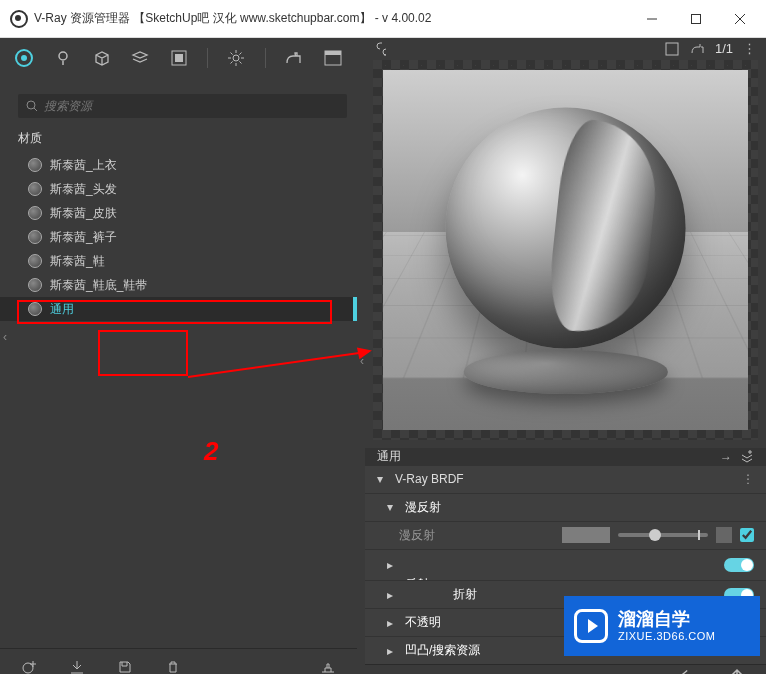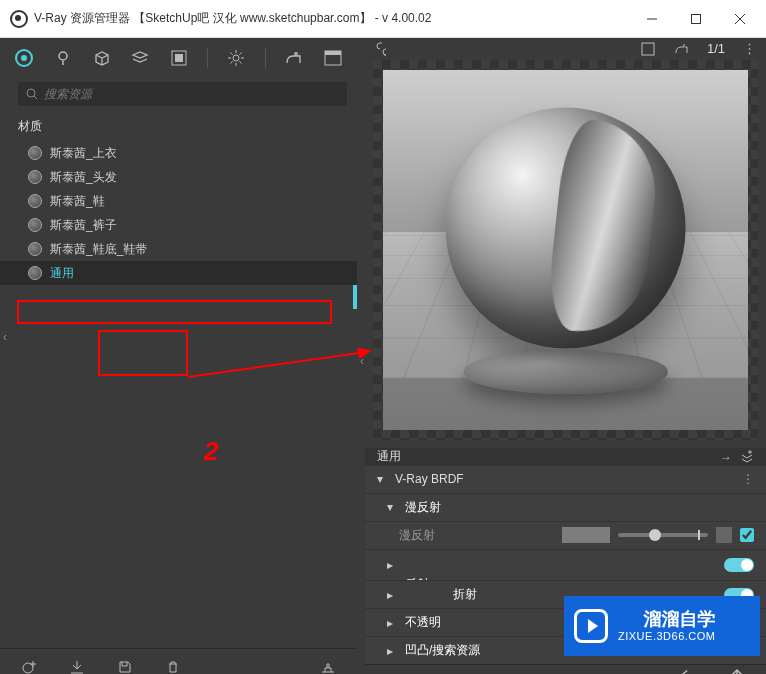--- a/index.html
+++ b/index.html
@@ -15,21 +15,21 @@
     
     .main-area { display: flex; height: calc(100% - 28px); background: #3a3a3a; }
     
     
     .left-panel { width: 357px; background: #3a3a3a; display: flex; flex-direction: column; }
     .toolbar-top { height: 40px; background: #3a3a3a; display: flex; align-items: center; padding: 0 14px; gap: 18px; }
     .tool-icon { width: 22px; height: 22px; display: flex; align-items: center; justify-content: center; cursor: pointer; color: #bbb; }
     .tool-icon.active { color: #4ed0e0; }
     .tool-sep { width: 1px; height: 20px; background: #555; }
     
-    .search-row { margin: 4px 10px 6px 18px; background: #2f2f2f; border-radius: 2px; height: 24px; display: flex; align-items: center; padding: 0 8px; }
+    .search-row { margin: 16px 10px 6px 18px; background: #2f2f2f; border-radius: 2px; height: 24px; display: flex; align-items: center; padding: 0 8px; }
     .search-row .sicon { color: #888; margin-right: 6px; }
     .search-row input { flex: 1; background: transparent; border: none; outline: none; color: #aaa; font-style: italic; font-size: 12px; }
     
     .section-label { padding: 6px 18px; color: #ddd; font-size: 12px; }
     
     .mat-list { flex: 1; overflow: hidden; position: relative; }
     .mat-item { display: flex; align-items: center; height: 24px; padding: 0 0 0 28px; color: #d0d0d0; cursor: pointer; position: relative; }
     .mat-item .ball { width: 14px; height: 14px; border: 1.5px solid #aaa; border-radius: 50%; margin-right: 8px; background: radial-gradient(circle at 35% 35%, #888, #444); }
     .mat-item.selected { background: #2b2b2b; }
     .mat-item.selected .label { color: #4ed0e0; }
@@ -41,21 +41,21 @@
     .bottom-bar { height: 36px; background: #3a3a3a; display: flex; align-items: center; padding: 0 20px; gap: 30px; border-top: 1px solid #2a2a2a; }
     .bottom-bar .bicon { color: #bbb; cursor: pointer; width: 18px; display: flex; justify-content: center; }
     .bottom-bar .spacer { flex: 1; }
     
     
     .divider-v { width: 8px; background: #3a3a3a; position: relative; }
     .divider-v .handle { position: absolute; left: 0; top: 50%; transform: translateY(-50%); width: 10px; height: 40px; display: flex; align-items: center; justify-content: center; color: #888; cursor: pointer; }
     
     
     .right-panel { flex: 1; background: #3a3a3a; display: flex; flex-direction: column; }
-    .right-top { height: 40px; display: flex; align-items: center; padding: 0 10px; gap: 18px; }
+    .right-top { height: 40px; display: flex; align-items: center; padding: 0 10px; gap: 10px; }
     .right-top .lefticons { display: flex; gap: 6px; align-items: center; }
     .right-top .spacer { flex: 1; }
     .right-top .ricon { color: #bbb; cursor: pointer; font-size: 13px; }
     
     .preview-area { margin: 0 8px 8px 8px; aspect-ratio: 1/1; max-height: 380px; background: #404040; position: relative; }
     .checker { position: absolute; inset: 0; background-image:
       linear-gradient(45deg, #333 25%, transparent 25%),
       linear-gradient(-45deg, #333 25%, transparent 25%),
       linear-gradient(45deg, transparent 75%, #333 75%),
       linear-gradient(-45deg, transparent 75%, #333 75%);
@@ -99,21 +99,21 @@
     .prop-row .slider .tick { position: absolute; top: -3px; right: 8px; width: 2px; height: 10px; background: #ccc; }
     .prop-row .texbtn { width: 16px; height: 16px; background: #666; }
     .prop-row input[type=checkbox] { width: 14px; height: 14px; accent-color: #4ed0e0; }
     .toggle { width: 30px; height: 14px; background: #66d4e4; border-radius: 8px; position: relative; }
     .toggle::after { content: ""; position: absolute; right: 1px; top: 1px; width: 12px; height: 12px; background: #fff; border-radius: 50%; }
     
     
     .watermark { position: absolute; right: 6px; bottom: 18px; width: 196px; height: 60px; background: #1265d8; color: #fff; display: flex; align-items: center; padding: 0 10px; gap: 10px; }
     .watermark .play { width: 34px; height: 34px; border: 3px solid #fff; border-radius: 8px; display: flex; align-items: center; justify-content: center; }
     .watermark .play::after { content: ""; border-left: 10px solid #fff; border-top: 7px solid transparent; border-bottom: 7px solid transparent; margin-left: 3px; }
-    .watermark .texts { display: flex; flex-direction: column; line-height: 1.2; align-items: flex-end; }
+    .watermark .texts { display: flex; flex-direction: column; line-height: 1.2; }
     .watermark .big { font-size: 18px; font-weight: bold; }
     .watermark .small { font-size: 11px; letter-spacing: 0.5px; }
     
     
     .annot-num { position: absolute; color: #ff0000; font-size: 26px; font-style: italic; font-weight: bold; }
     .annot-line { position: absolute; background: #ff0000; transform-origin: 0 50%; height: 2px; }
     .annot-arrowhead { position: absolute; width: 0; height: 0; border-left: 14px solid #ff0000; border-top: 6px solid transparent; border-bottom: 6px solid transparent; }
     
     svg { display: block; }
   </style>
@@ -210,25 +210,29 @@
       <div class="mat-item">
           <span class="ball"></span>
           <span class="label">斯泰茜_上衣</span>
         </div>
       <div class="mat-item">
           <span class="ball"></span>
           <span class="label">斯泰茜_头发</span>
         </div>
       <div class="mat-item">
           <span class="ball"></span>
+          <span class="label">斯泰茜_皮肤</span>
+        </div>
+      <div class="mat-item">
+          <span class="ball"></span>
+          <span class="label">斯泰茜_裤子</span>
+        </div>
+      <div class="mat-item">
+          <span class="ball"></span>
           <span class="label">斯泰茜_鞋</span>
-        </div>
-      <div class="mat-item">
-          <span class="ball"></span>
-          <span class="label">斯泰茜_裤子</span>
         </div>
       <div class="mat-item">
           <span class="ball"></span>
           <span class="label">斯泰茜_鞋底_鞋带</span>
         </div>
       <div class="mat-item selected">
           <span class="ball"></span>
           <span class="label">通用</span>
         </div>
 

